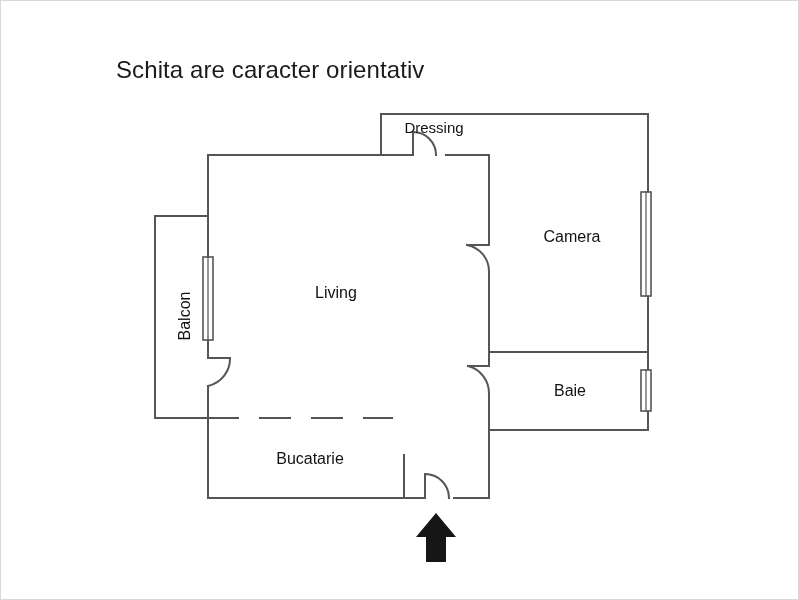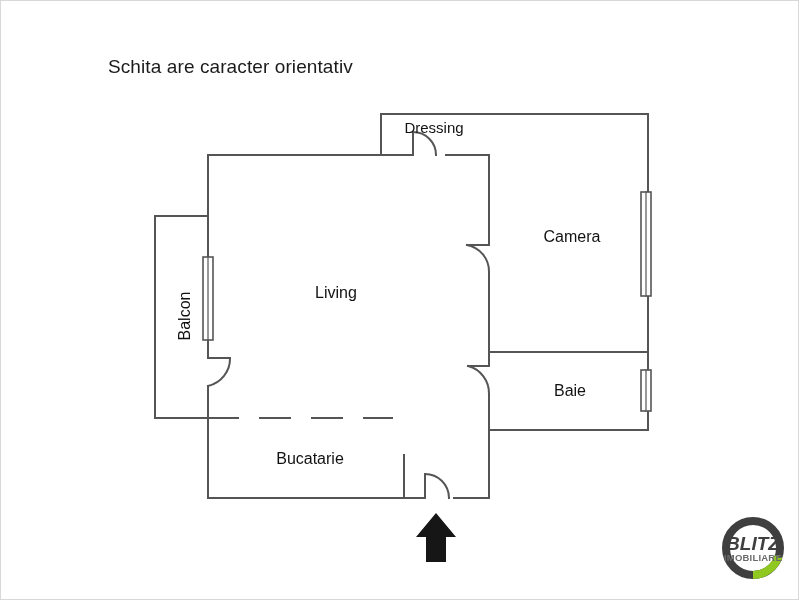--- a/index.html
+++ b/index.html
@@ -21,23 +21,23 @@
   #plan-border {
     position: absolute;
     left: 0; top: 0;
     width: 799px; height: 600px;
     box-sizing: border-box;
     border: 1px solid #d8d8d8;
     pointer-events: none;
   }
   #plan-title {
     position: absolute;
-    left: 108px;
+    left: 116px;
     top: 56px;
-    font-size: 19px;
+    font-size: 24px;
     color: #1b1b1b;
     letter-spacing: 0.1px;
     white-space: nowrap;
   }
   #plan-svg {
     position: absolute;
     left: 0; top: 0;
     width: 799px; height: 600px;
   }
   .room-label {
@@ -178,26 +178,14 @@
     <text class="room-label" x="570" y="392">Baie</text>
 
     <text class="room-label" x="336" y="294">Living</text>
 
     <text class="room-label" x="310" y="460">Bucatarie</text>
 
     <text class="room-label" x="186" y="316" transform="rotate(-90 186 316)">Balcon</text>
 
   </svg>
 
-  <div id="logo-wrap">
-    <svg viewBox="0 0 74 70" width="74" height="70">
-
-      <circle cx="37" cy="33" r="27" fill="none" stroke="#3f3f3f" stroke-width="8"></circle>
-
-      <path d="M37,60 A27,27 0 0 0 62.5,41.5" fill="none" stroke="#8fc820" stroke-width="8" stroke-linecap="butt"></path>
-
-      <text x="37" y="35" text-anchor="middle" font-family="'Liberation Sans', sans-serif" font-size="19" font-weight="bold" font-style="italic" fill="#3f3f3f">BLITZ</text>
-
-      <text x="37" y="46" text-anchor="middle" font-family="'Liberation Sans', sans-serif" font-size="9.5" font-weight="bold" letter-spacing="0.2" fill="#6b6b6b">IMOBILIARE</text>
-    </svg>
-  </div>
 
 </div>
 
 </body></html>

